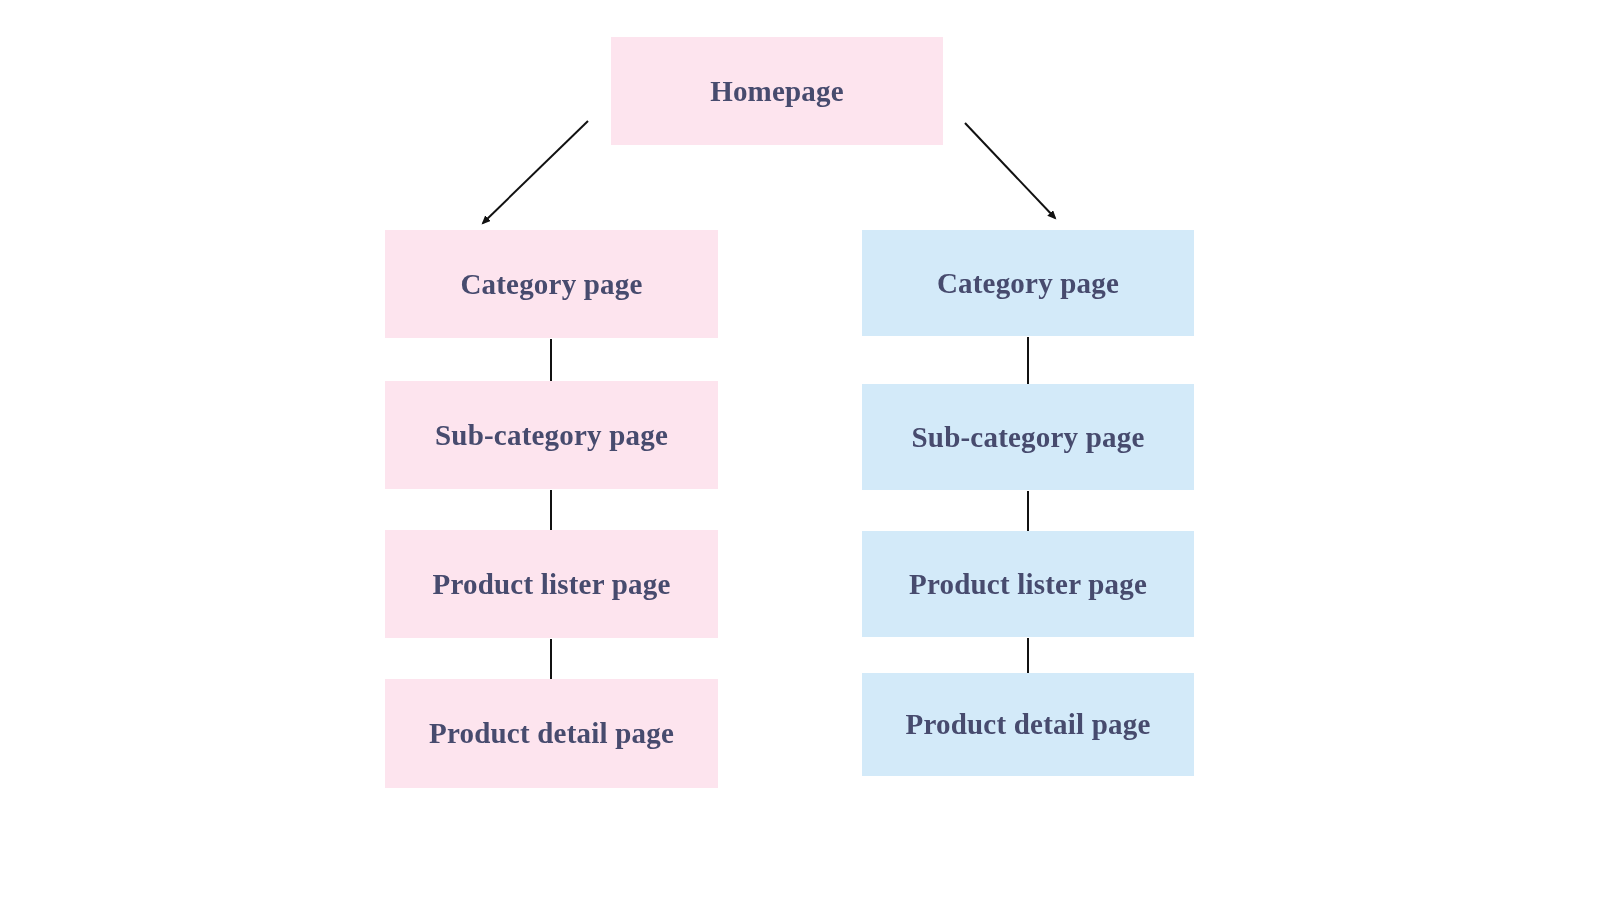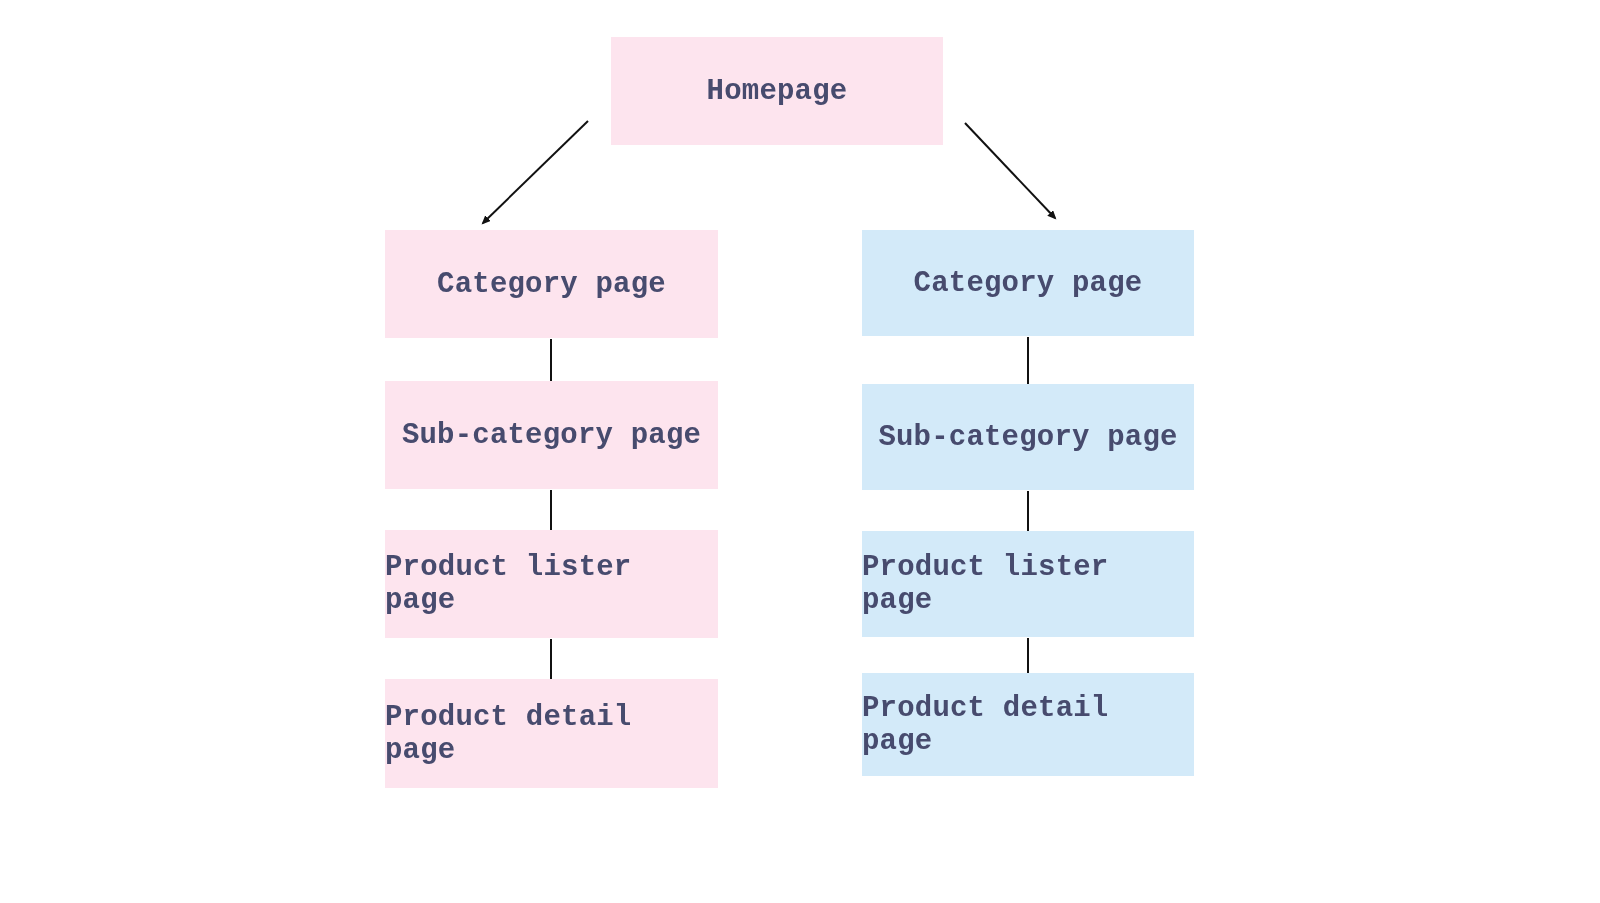--- a/index.html
+++ b/index.html
@@ -1,21 +1,21 @@
 <!DOCTYPE html>
 <html style="--pink: #fde4ee; --blue: #d3eaf9; --text: #474b6e; --arrow: #111111; --logo: #343a5e;"><head>
 <meta charset="utf-8">
 <style>
   html,body { margin:0; padding:0; background:#ffffff; }
   .canvas {
     position: relative;
     width: 1328px;
     height: 903px;
     background: #ffffff;
-    font-family: Liberation Mono, monospace;
+    font-family: Liberation Serif, serif;
     overflow: hidden;
   }
   :root {
     --pink: #fde4ee;
     --blue: #d3eaf9;
     --text: #474b6e;
     --arrow: #111111;
     --logo: #343a5e;
   }
   .node {

